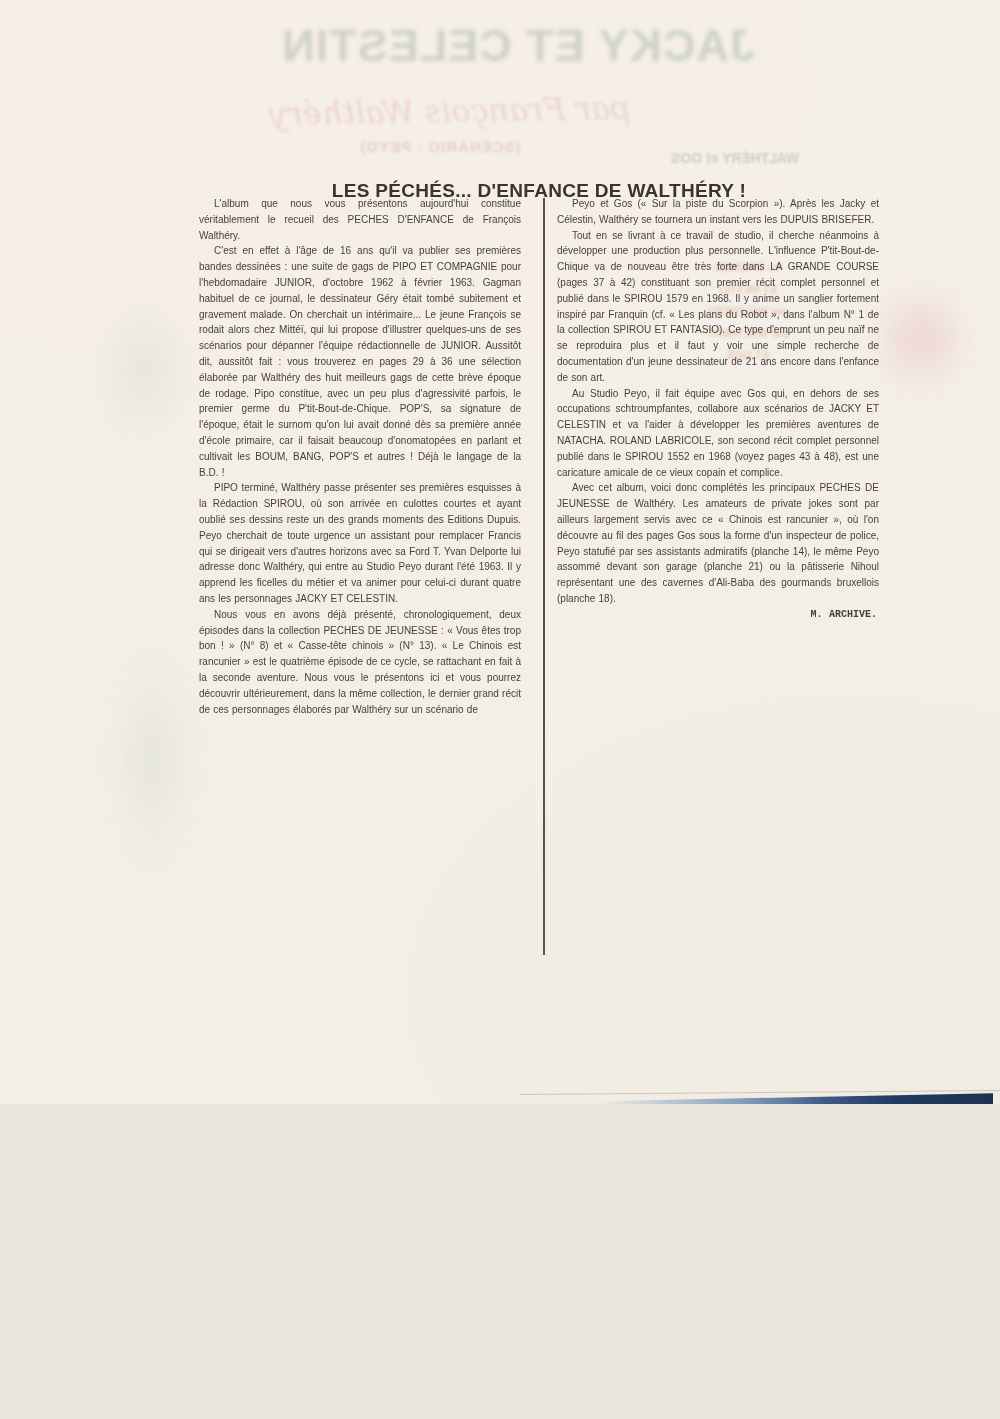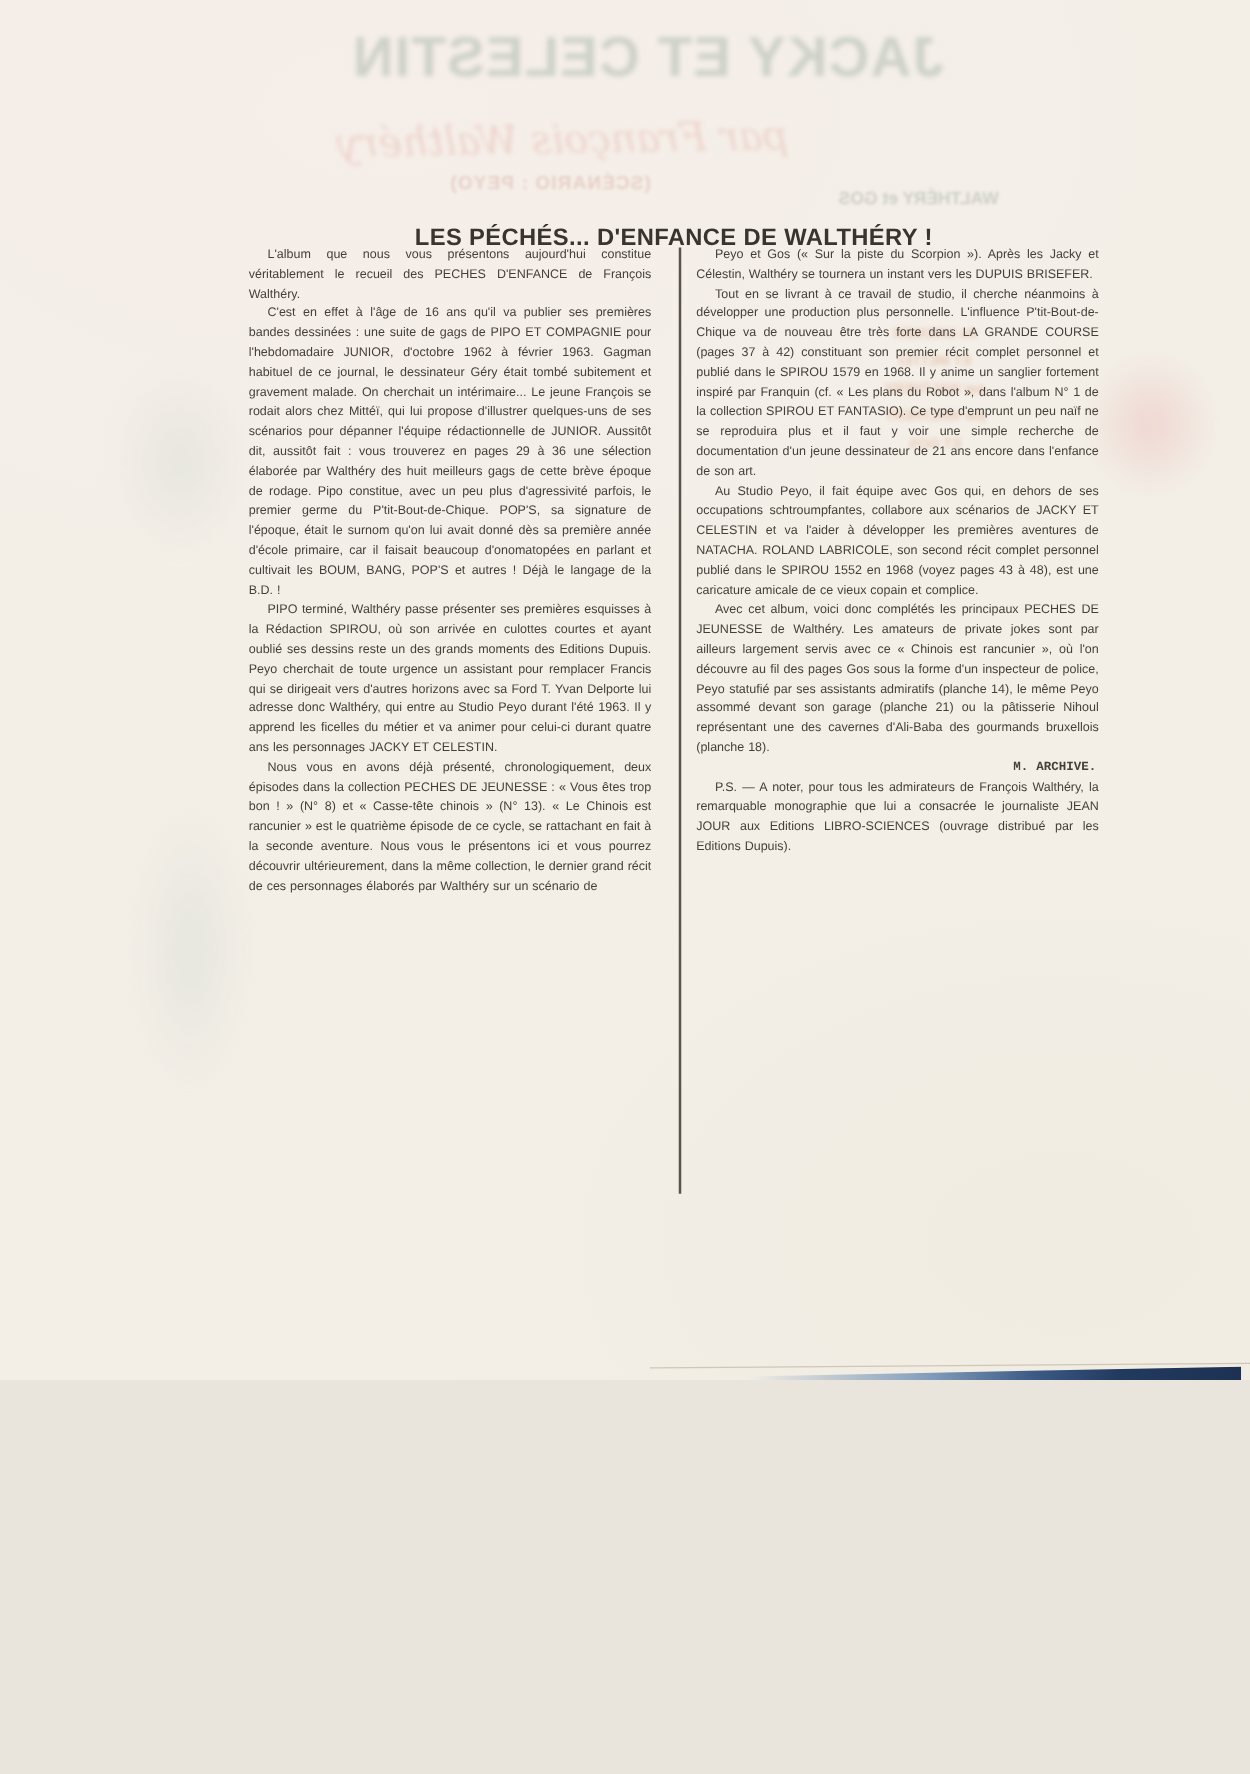--- a/index.html
+++ b/index.html
@@ -140,20 +140,19 @@
         <p>PIPO terminé, Walthéry passe présenter ses premières esquisses à la Rédaction SPIROU, où son arrivée en culottes courtes et ayant oublié ses dessins reste un des grands moments des Editions Dupuis. Peyo cherchait de toute urgence un assistant pour remplacer Francis qui se dirigeait vers d'autres horizons avec sa Ford T. Yvan Delporte lui adresse donc Walthéry, qui entre au Studio Peyo durant l'été 1963. Il y apprend les ficelles du métier et va animer pour celui-ci durant quatre ans les personnages JACKY ET CELESTIN.</p>
         <p>Nous vous en avons déjà présenté, chronologiquement, deux épisodes dans la collection PECHES DE JEUNESSE : « Vous êtes trop bon ! » (N° 8) et « Casse-tête chinois » (N° 13). « Le Chinois est rancunier » est le quatrième épisode de ce cycle, se rattachant en fait à la seconde aventure. Nous vous le présentons ici et vous pourrez découvrir ultérieurement, dans la même collection, le dernier grand récit de ces personnages élaborés par Walthéry sur un scénario de</p>
       </div>
 
       <div class="col col-right">
         <p>Peyo et Gos (« Sur la piste du Scorpion »). Après les Jacky et Célestin, Walthéry se tournera un instant vers les DUPUIS BRISEFER.</p>
         <p>Tout en se livrant à ce travail de studio, il cherche néanmoins à développer une production plus personnelle. L'influence P'tit-Bout-de-Chique va de nouveau être très forte dans LA GRANDE COURSE (pages 37 à 42) constituant son premier récit complet personnel et publié dans le SPIROU 1579 en 1968. Il y anime un sanglier fortement inspiré par Franquin (cf. « Les plans du Robot », dans l'album N° 1 de la collection SPIROU ET FANTASIO). Ce type d'emprunt un peu naïf ne se reproduira plus et il faut y voir une simple recherche de documentation d'un jeune dessinateur de 21 ans encore dans l'enfance de son art.</p>
         <p>Au Studio Peyo, il fait équipe avec Gos qui, en dehors de ses occupations schtroumpfantes, collabore aux scénarios de JACKY ET CELESTIN et va l'aider à développer les premières aventures de NATACHA. ROLAND LABRICOLE, son second récit complet personnel publié dans le SPIROU 1552 en 1968 (voyez pages 43 à 48), est une caricature amicale de ce vieux copain et complice.</p>
         <p>Avec cet album, voici donc complétés les principaux PECHES DE JEUNESSE de Walthéry. Les amateurs de private jokes sont par ailleurs largement servis avec ce « Chinois est rancunier », où l'on découvre au fil des pages Gos sous la forme d'un inspecteur de police, Peyo statufié par ses assistants admiratifs (planche 14), le même Peyo assommé devant son garage (planche 21) ou la pâtisserie Nihoul représentant une des cavernes d'Ali-Baba des gourmands bruxellois (planche 18).</p>
         <p class="signature">M. ARCHIVE.</p>
-        <p class="postscript">P.S. — A noter, pour tous les admirateurs de François Walthéry, la remarquable monographie que lui a consacrée le journaliste JEAN JOUR aux Editions LIBRO-SCIENCES (ouvrage distribué par les Editions Dupuis).</p>
       </div>
     </div>
 
     <div class="isbn">I.S.B.N. 2-8001-0980-7</div>
     <div class="copyright">© 1983 by WALTHÉRY and S.A. EDITIONS JEAN DUPUIS — TOUS DROITS RESERVES.</div>
   </div>
 </div>
 
 </body></html>

